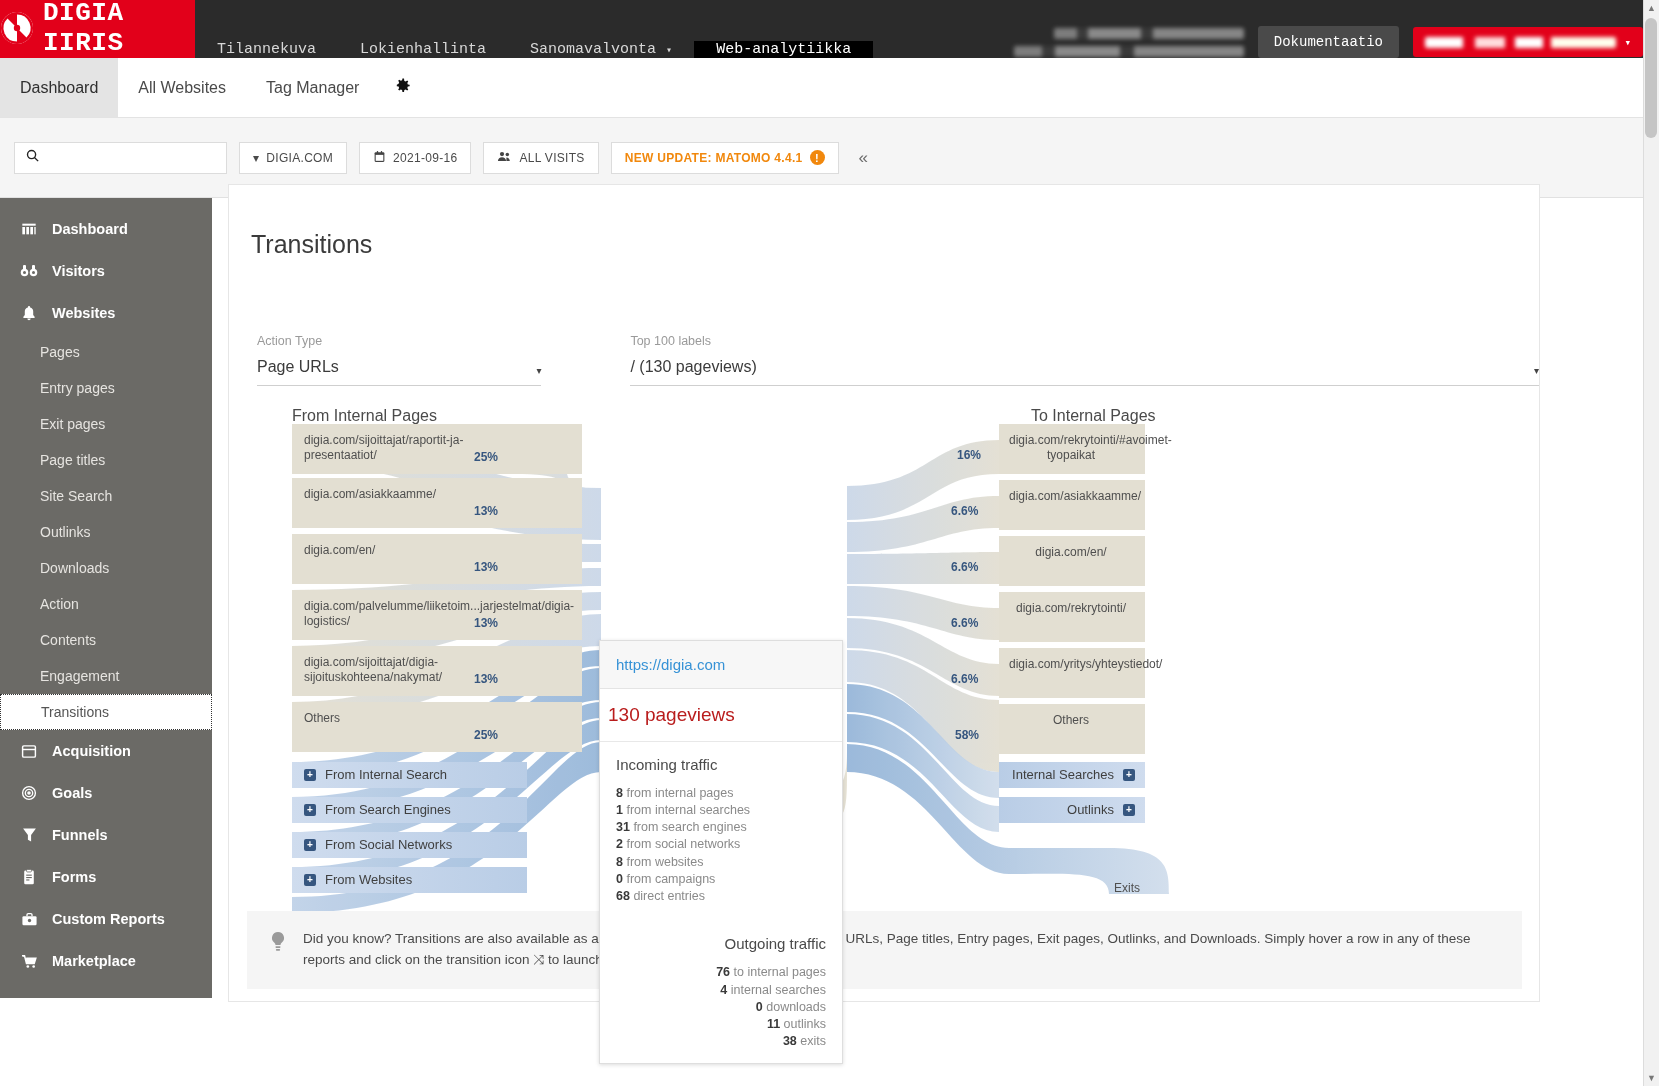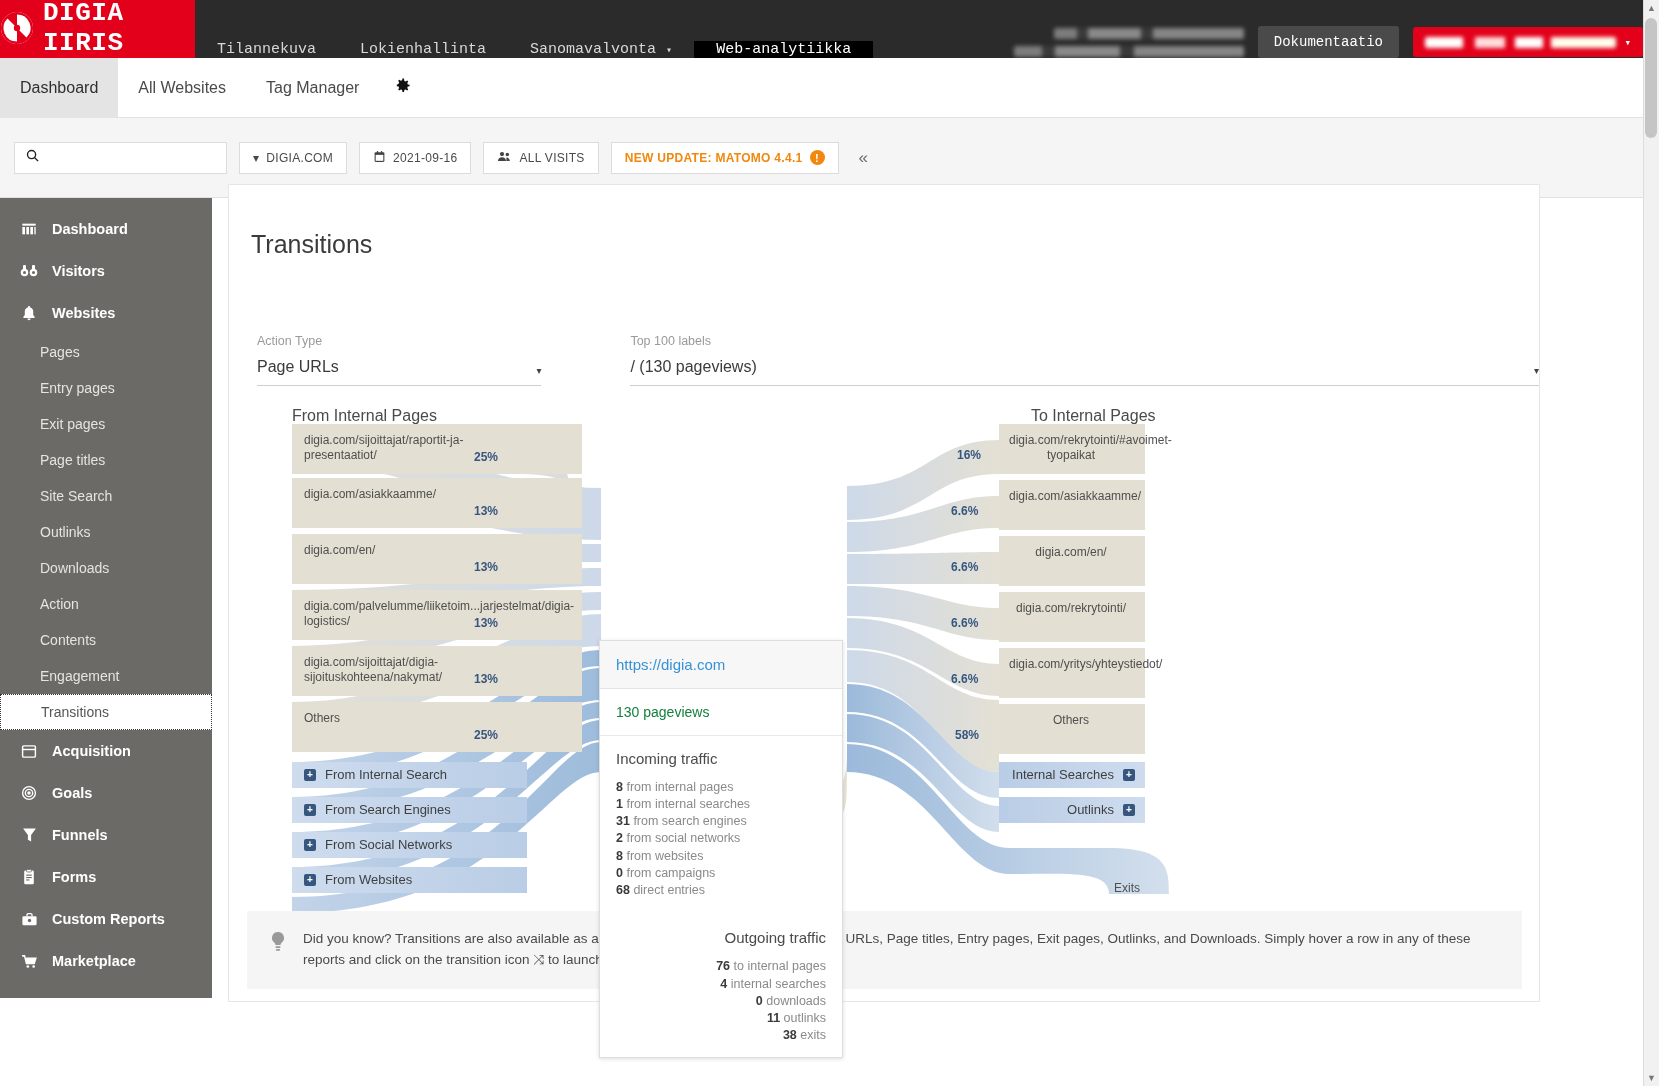--- a/index.html
+++ b/index.html
@@ -159,21 +159,21 @@
   .plain-lbl{ position:absolute; font-size:12px; color:#4f4f4f; }
 
   
   #tipcard{
     position:absolute; left:370px; top:240px; width:244px;
     background:#fff; border:1px solid #dedede; box-shadow:0 1px 4px rgba(0,0,0,.14);
     z-index:40;
   }
   #tip-url{ padding:15px 16px; font-size:15px; color:#3692d6; background:#f7f7f7;
             border-bottom:1px solid #e4e4e4; cursor:pointer; }
-  #tip-pv{ padding:15px 16px; font-size:14px; color:#15803d; border-bottom:1px solid #e8e8e8; }
+  #tip-pv{ padding:15px 8px; font-size:19px; color:#b91c1c; border-bottom:1px solid #e8e8e8; }
   #tip-body{ padding:14px 16px 12px 16px; }
   .tip-h{ font-size:15px; color:#4a4a4a; margin:0 0 12px 0; }
   .tip-h.right{ text-align:right; margin-top:30px; }
   .tip-line{ font-size:12.5px; color:#8a8a8a; line-height:1.38; }
   .tip-line b{ color:#3a3a3a; }
   .tip-line.right{ text-align:right; }
 
   #reloads{
     position:absolute; font-size:12px; color:#4f4f4f; z-index:30;
   }

